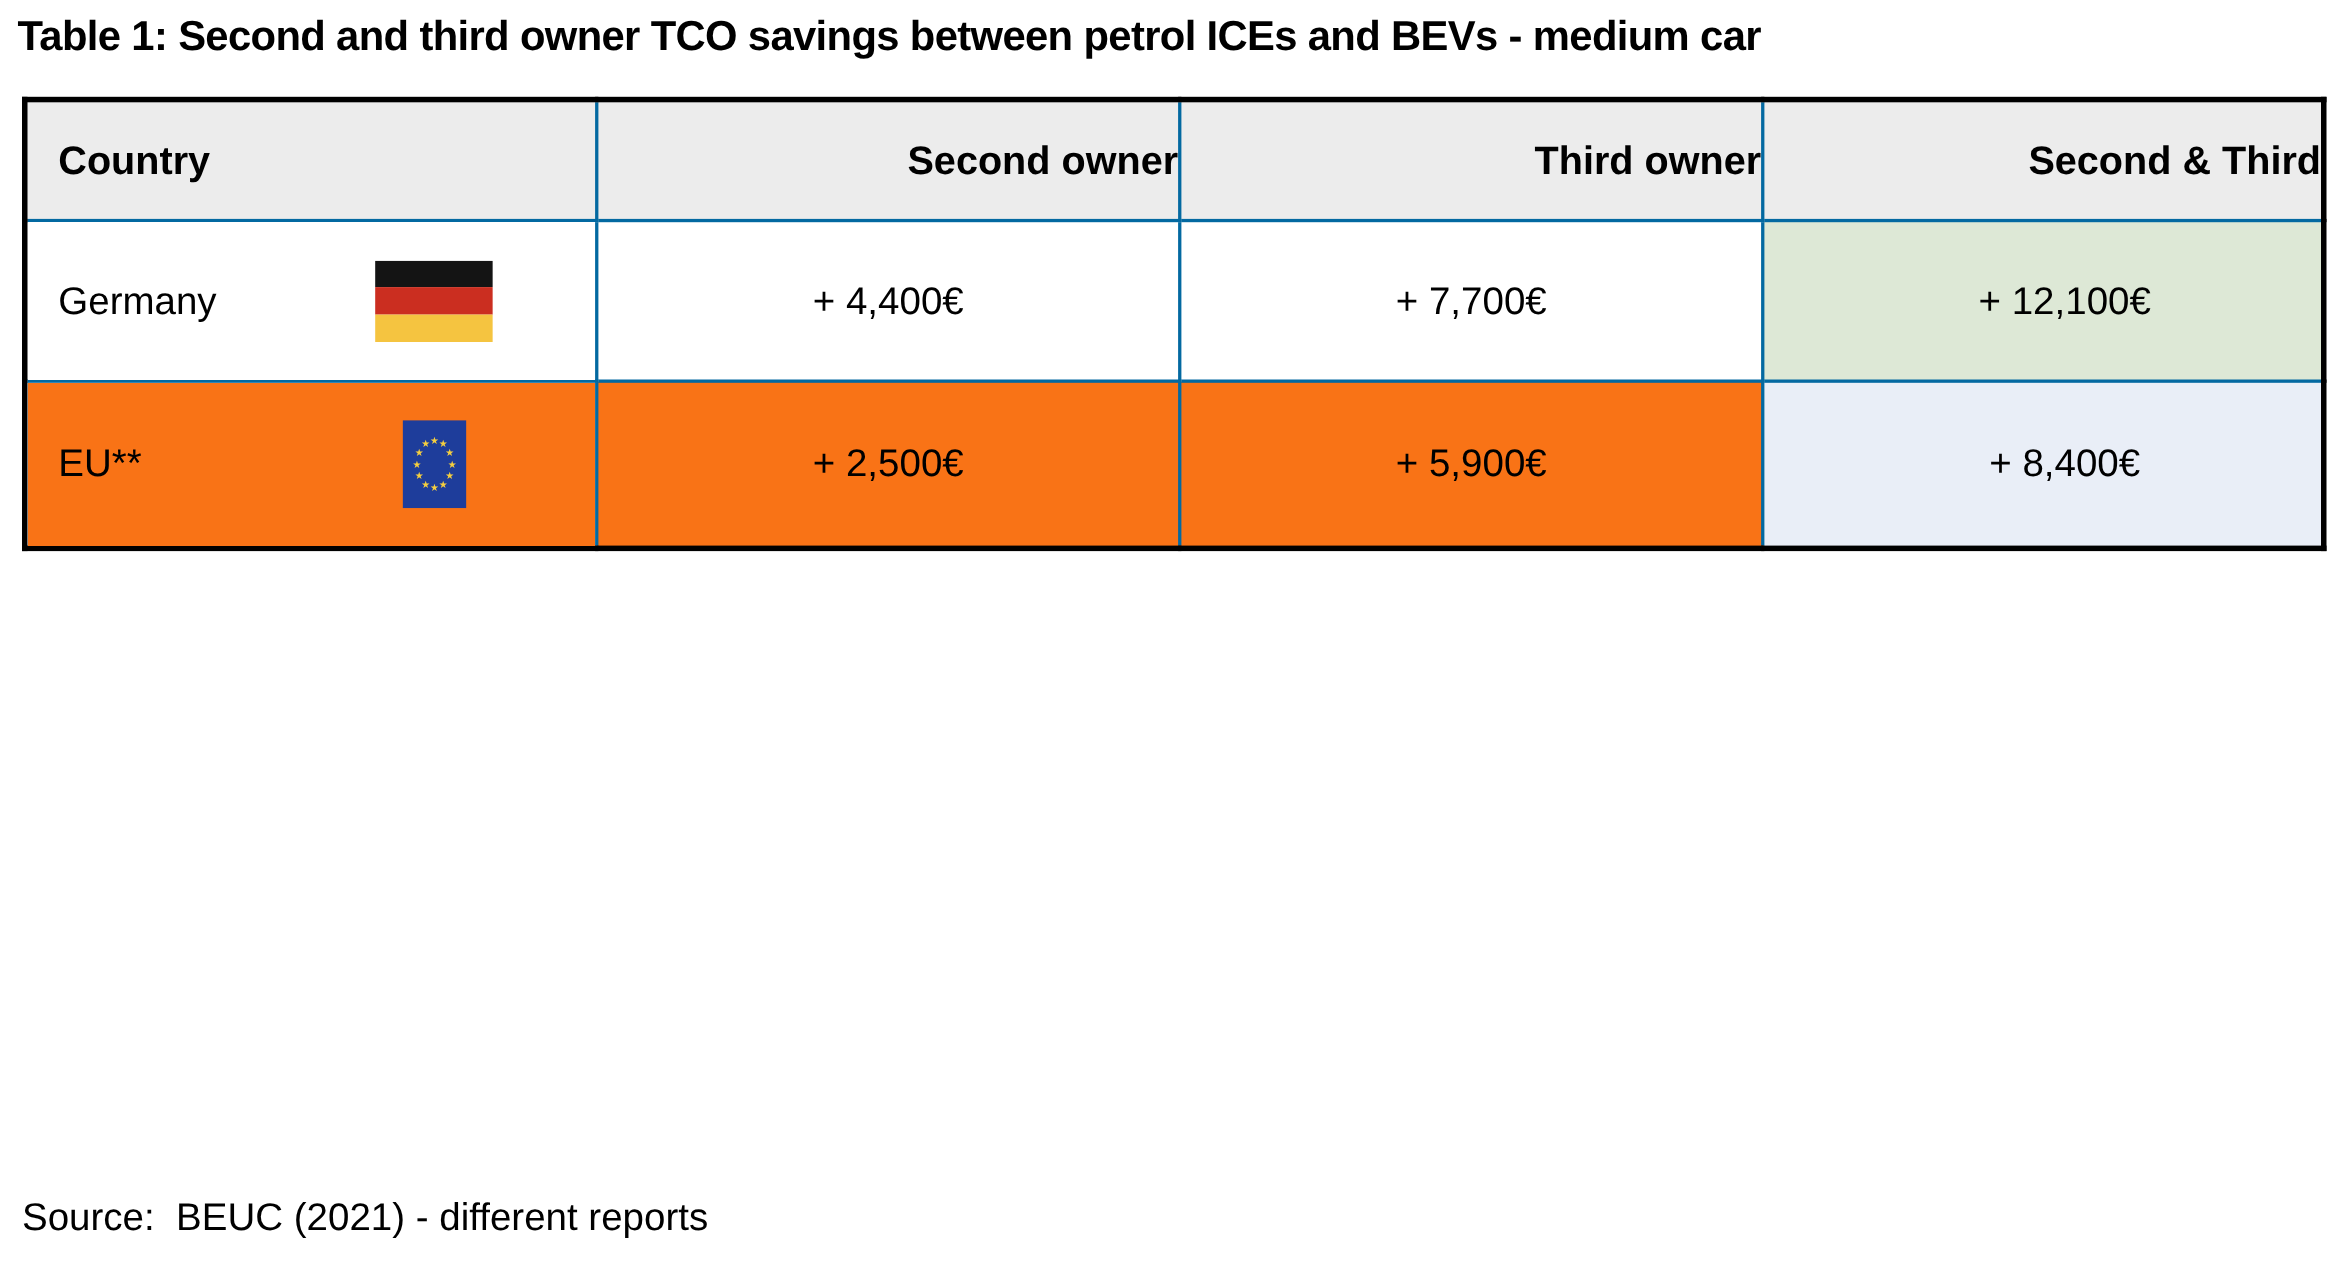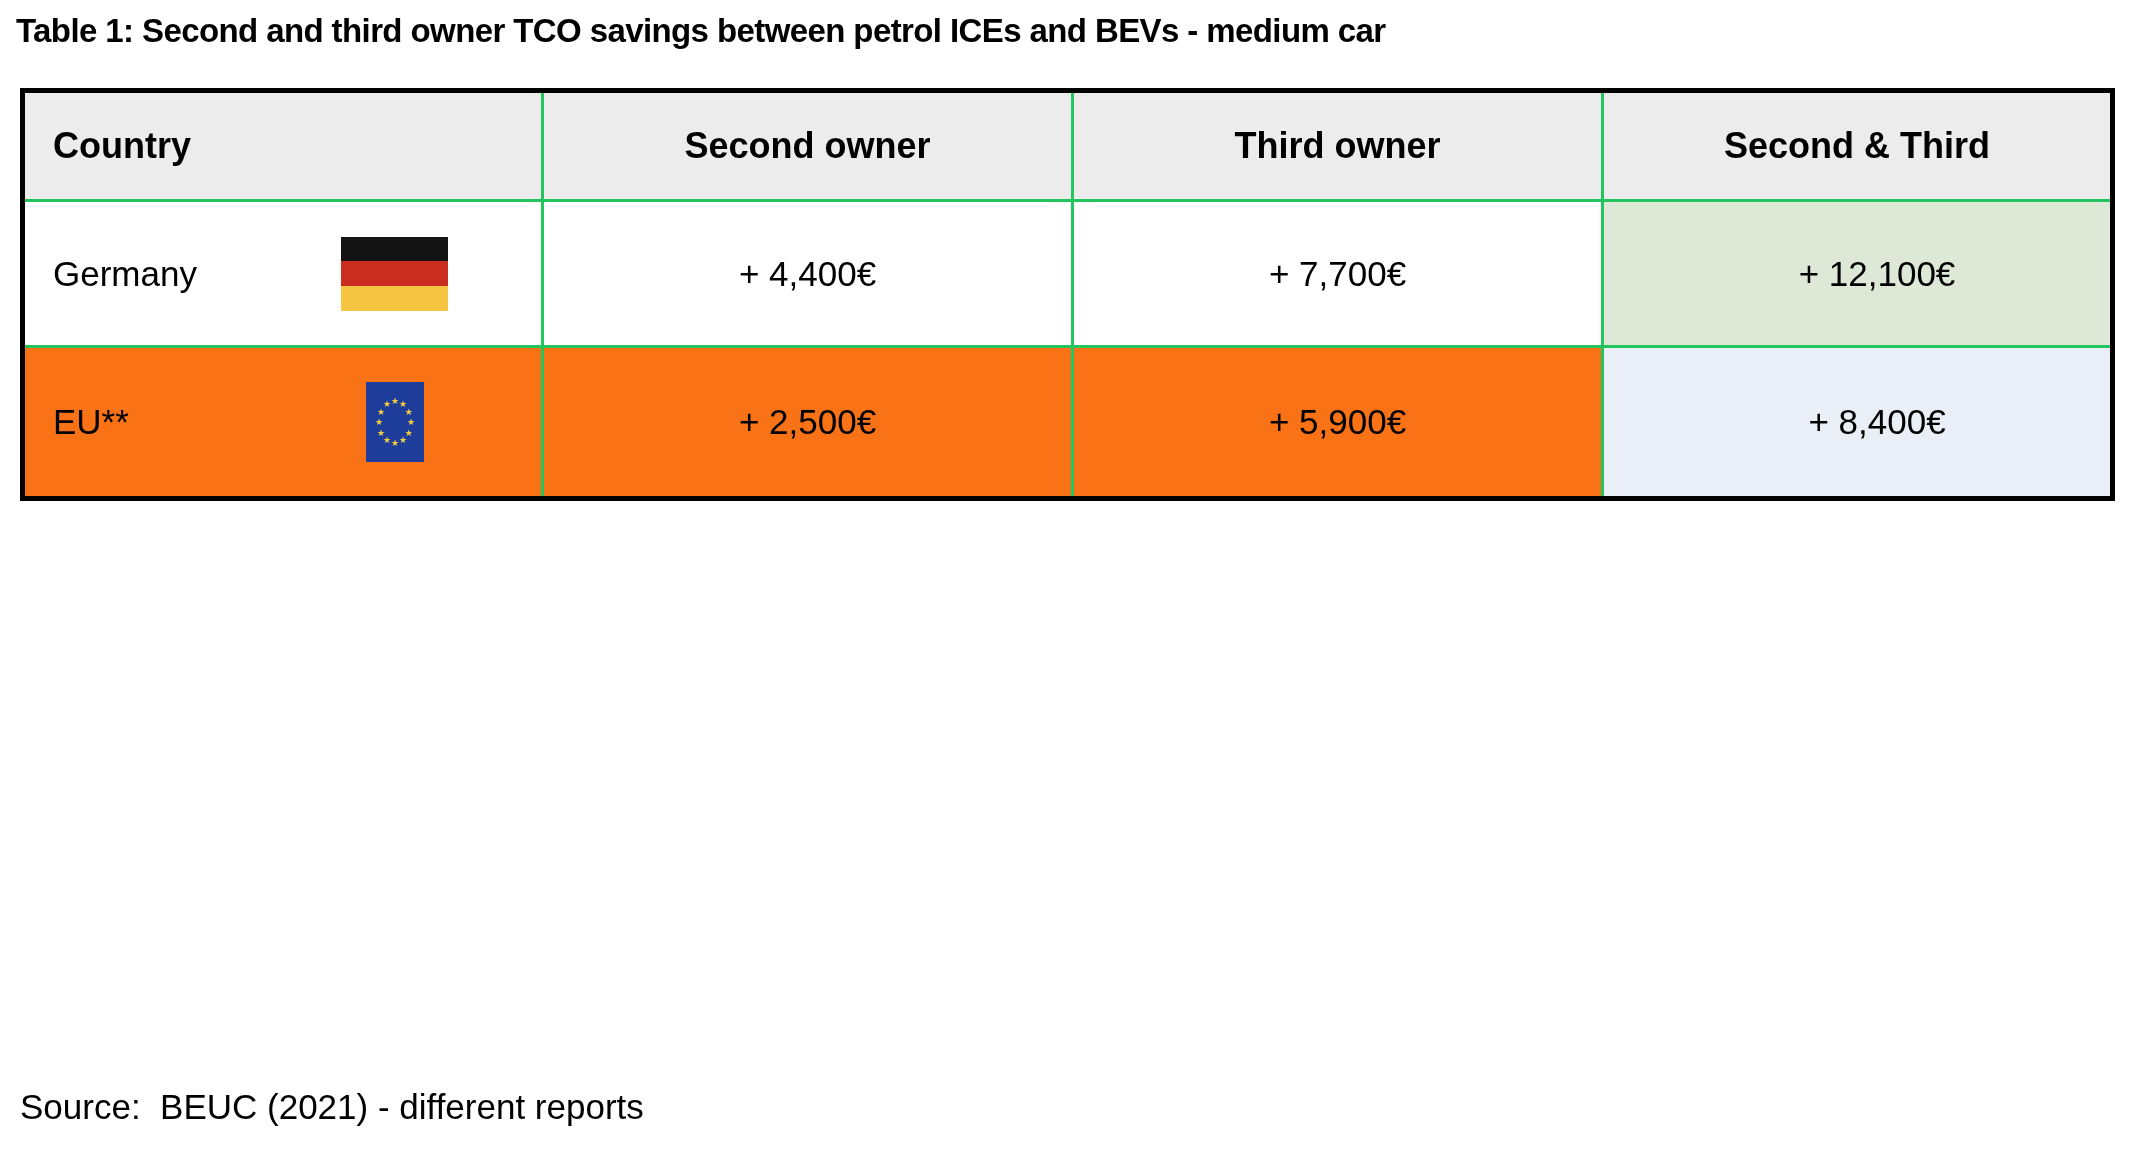--- a/index.html
+++ b/index.html
@@ -6,42 +6,42 @@
   html, body { background: #ffffff; }
   body {
     width: 2130px; height: 1158px;
     position: relative;
     font-family: "Liberation Sans", sans-serif;
     color: #000;
   }
   .page-title {
     position: absolute;
     left: 16px; top: 12px;
-    font-size: 33px;
+    font-size: 38px;
     font-weight: 700;
     letter-spacing: -0.6px;
     white-space: nowrap;
   }
   table.tco {
     position: absolute;
     left: 20px; top: 88px;
     width: 2090px;
     border-collapse: collapse;
     table-layout: fixed;
     border: 5px solid #000;
   }
   table.tco th, table.tco td {
-    border: 3px solid #22c55e;
+    border: 3px solid #0369a1;
   }
   table.tco thead th {
     background: #ececec;
     height: 110px;
     font-size: 36px;
     font-weight: 700;
-    text-align: center;
+    text-align: right;
     vertical-align: middle;
   }
   table.tco thead th.col-country {
     text-align: left;
     padding-left: 28px;
   }
   table.tco tbody td {
     height: 146px;
     font-size: 35px;
     font-weight: 400;

